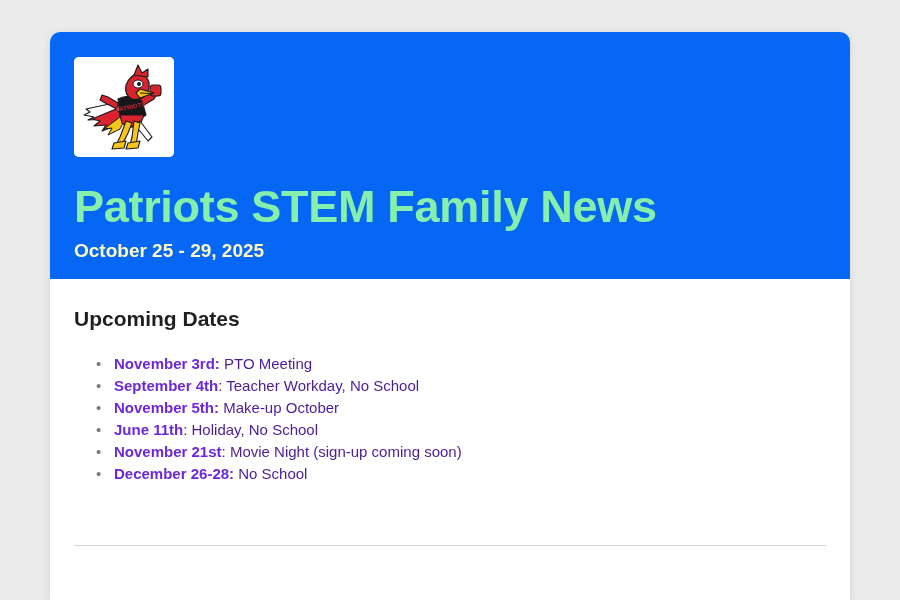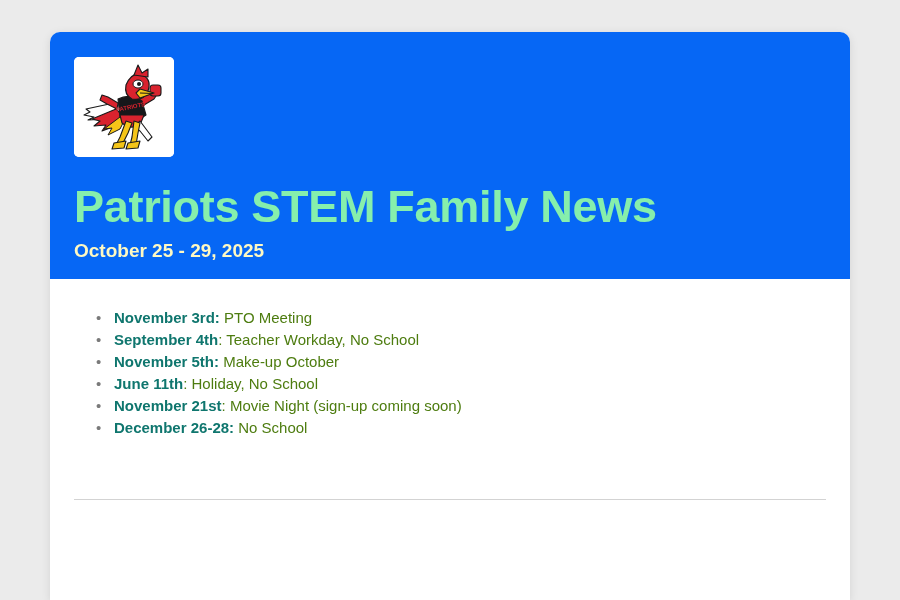--- a/index.html
+++ b/index.html
@@ -104,24 +104,24 @@
   .date-item .bullet {
     position: absolute;
     left: 4px;
     top: 0;
     color: #7a7a7a;
     font-size: 15px;
     line-height: 22px;
   }
   .date-item .date-label {
     font-weight: 700;
-    color: #0f766e;
+    color: #6d28d9;
   }
   .date-item .date-desc {
-    color: #4d7c0f;
+    color: #4c1d95;
   }
 
   .spacer-after-list {
     height: 60px;
   }
 
   .divider {
     height: 1px;
     background: #d3d3d3;
     margin: 0 0 0 0;
@@ -182,20 +182,21 @@
         </svg>
       </div>
 
       <h1 class="header-title">Patriots STEM Family News</h1>
 
       <div class="header-subtitle">October 25 - 29, 2025</div>
     </div>
 
     <div class="card-body">
 
+      <h2 class="section-heading">Upcoming Dates</h2>
 
       <ul class="dates-list">
         <li class="date-item">
           <span class="bullet">•</span><span class="date-label">November 3rd:</span><span class="date-desc"> PTO Meeting</span>
         </li>
         <li class="date-item">
           <span class="bullet">•</span><span class="date-label">September 4th</span><span class="date-desc">: Teacher Workday, No School</span>
         </li>
         <li class="date-item">
           <span class="bullet">•</span><span class="date-label">November 5th:</span><span class="date-desc"> Make-up October</span>

